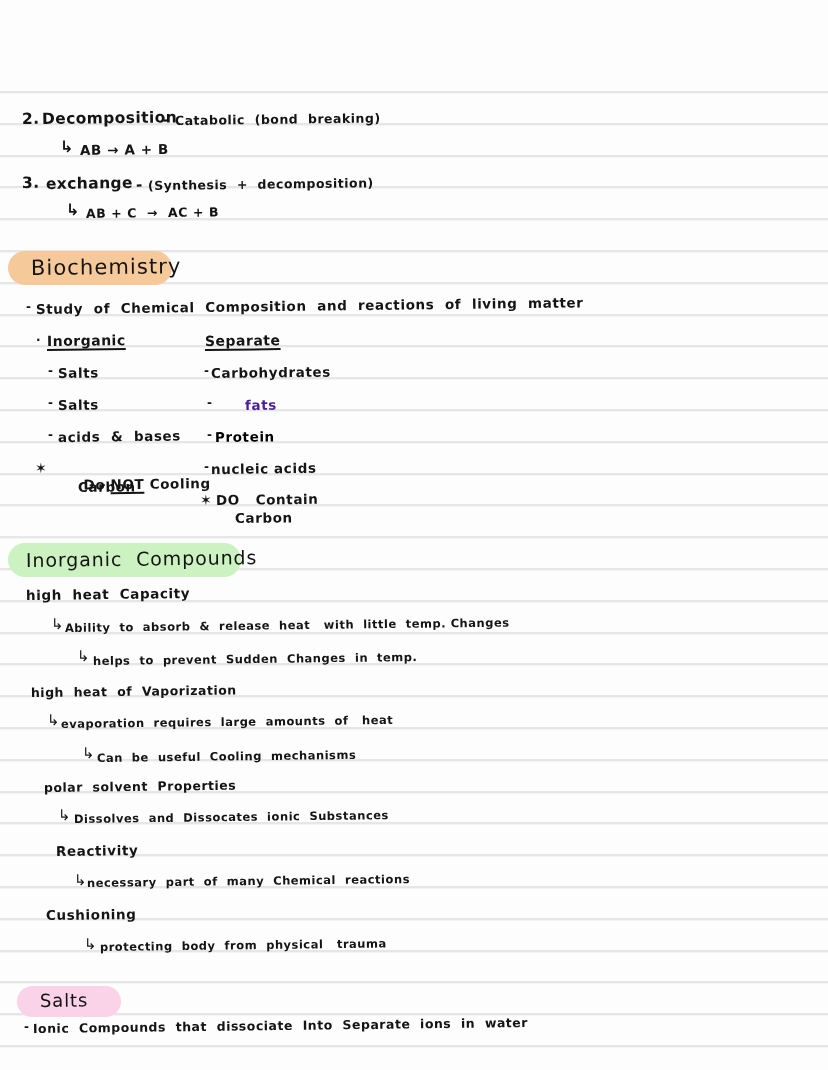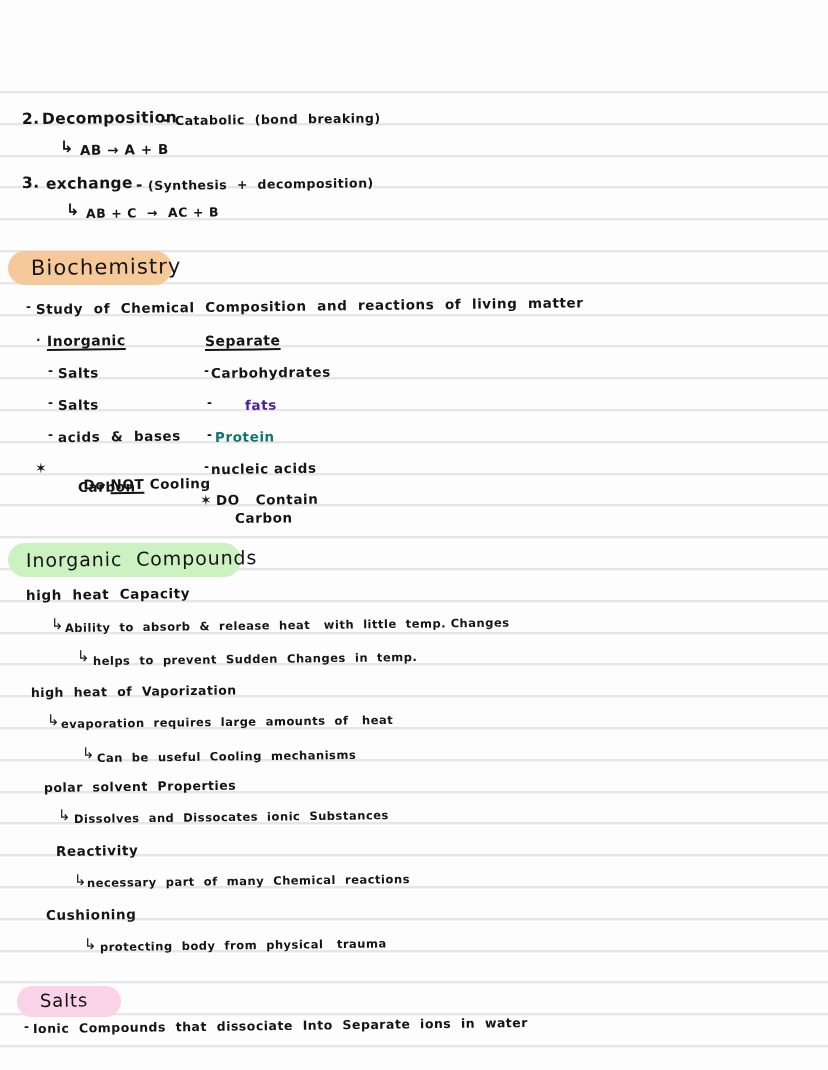--- a/index.html
+++ b/index.html
@@ -138,21 +138,21 @@
     </div>
     <div class="ln h-body slant" style="left: 78px; top: 479px; color: rgb(20, 20, 20);">Carbon</div>
 
     <div class="ln h-body" style="left: 204px; top: 364px; font-size: 12px; color: rgb(20, 20, 20);">-</div>
     <div class="ln h-body slant" style="left: 211px; top: 365px; color: rgb(20, 20, 20);">Carbohydrates</div>
 
     <div class="ln h-body" style="left: 207px; top: 396px; font-size: 12px; color: rgb(20, 20, 20);">-</div>
     <div class="ln h-body slant" style="left: 215px; top: 397px; color: #4c1d95; margin-left: 30px;">fats</div>
 
     <div class="ln h-body" style="left: 207px; top: 428px; font-size: 12px; color: rgb(20, 20, 20);">-</div>
-    <div class="ln h-body slant" style="left: 215px; top: 429px; color: #0f766e;">Protein</div>
+    <div class="ln h-body slant" style="left: 215px; top: 429px; color: #000000;">Protein</div>
 
     <div class="ln h-body" style="left: 204px; top: 460px; font-size: 12px; color: rgb(20, 20, 20);">-</div>
     <div class="ln h-body slant" style="left: 211px; top: 461px; color: rgb(20, 20, 20);">nucleic acids</div>
 
     <div class="ln star" style="left: 200px; top: 492px; color: rgb(20, 20, 20);">✶</div>
     <div class="ln h-body slant" style="left: 216px; top: 492px; color: rgb(20, 20, 20);">DO   Contain</div>
     <div class="ln h-body slant" style="left: 235px; top: 510px; color: rgb(20, 20, 20);">Carbon</div>
 
     <div class="ln h-hdr2 slant" style="left: 26px; top: 549px; color: rgb(20, 20, 20);">Inorganic  Compounds</div>
 

